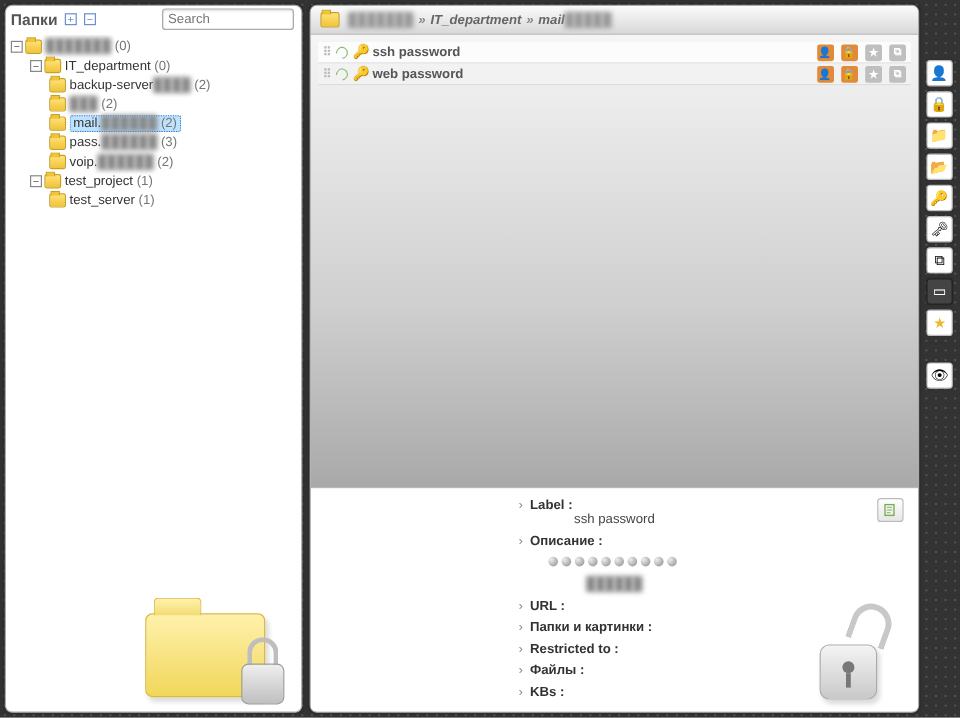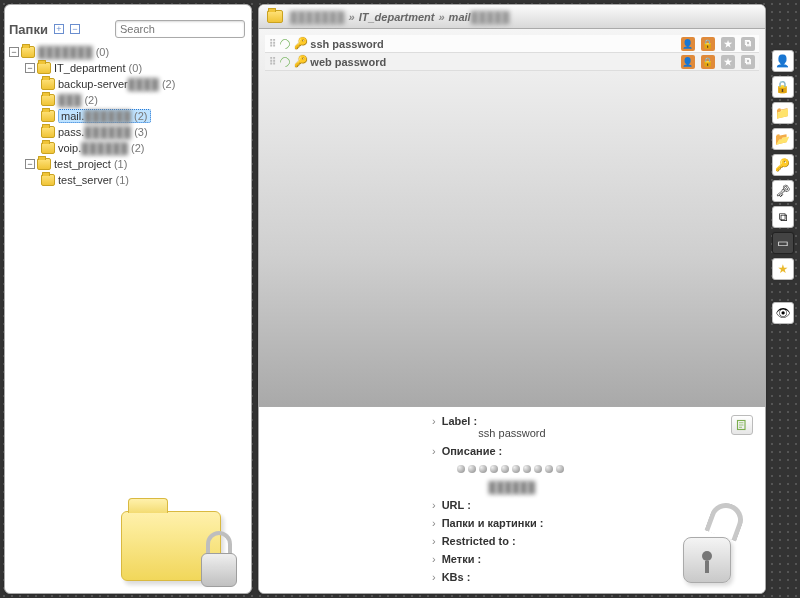--- a/index.html
+++ b/index.html
@@ -19,30 +19,30 @@
     display:flex;
     flex-direction:column;
     overflow:hidden;
     position:relative;
   }
   .left{width:248px;height:590px;}
   .right{flex:1;height:590px;}
   
   .tree-header{
     display:flex;align-items:center;gap:6px;
-    padding:2px 6px 4px 4px;color:#444;margin-top:13px;
+    padding:2px 6px 4px 4px;color:#444;
   }
   .tree-header h3{font-size:13px;font-weight:bold;color:#555;}
   .tree-header .sq{
     width:10px;height:10px;border:1px solid #6a8ecf;display:inline-flex;
     align-items:center;justify-content:center;font-size:9px;color:#6a8ecf;
     cursor:pointer;line-height:1;
   }
   .search{
-    margin-left:auto;height:18px;width:130px;border:1px solid #aaa;border-radius:3px;
+    margin-left:auto;height:18px;width:110px;border:1px solid #aaa;border-radius:3px;
     padding:0 4px;font-size:11px;box-shadow:inset 0 1px 2px rgba(0,0,0,.15);
   }
   
   .tree{padding:2px 4px;color:#333;overflow:auto;flex:1;}
   .tline{display:flex;align-items:center;height:16px;white-space:nowrap;cursor:pointer;}
   .toggle{width:10px;height:10px;border:1px solid #888;display:inline-flex;align-items:center;justify-content:center;font-size:9px;color:#555;margin-right:2px;flex-shrink:0;}
   .spacer{display:inline-block;width:16px;flex-shrink:0;}
   .fold{width:14px;height:12px;background:linear-gradient(#ffe27a,#f0c437);border:1px solid #caa220;border-radius:2px;margin-right:3px;flex-shrink:0;position:relative;}
   .fold::before{content:"";position:absolute;top:-3px;left:0;width:6px;height:3px;background:#f0c437;border:1px solid #caa220;border-bottom:none;border-radius:1px 1px 0 0;}
   .tlabel{color:#333;}
@@ -270,21 +270,21 @@
       </div>
     <div class="drow">
         <span class="dk">Папки и картинки :</span>
         <span class="dv"></span>
       </div>
     <div class="drow">
         <span class="dk">Restricted to :</span>
         <span class="dv"></span>
       </div>
     <div class="drow">
-        <span class="dk">Метки :</span>
+        <span class="dk">Файлы :</span>
         <span class="dv"></span>
       </div>
     <div class="drow">
         <span class="dk">KBs :</span>
         <span class="dv"></span>
       </div>
 
     <div class="openlock">
       <div class="sh"></div>
         <div class="bd"></div>

